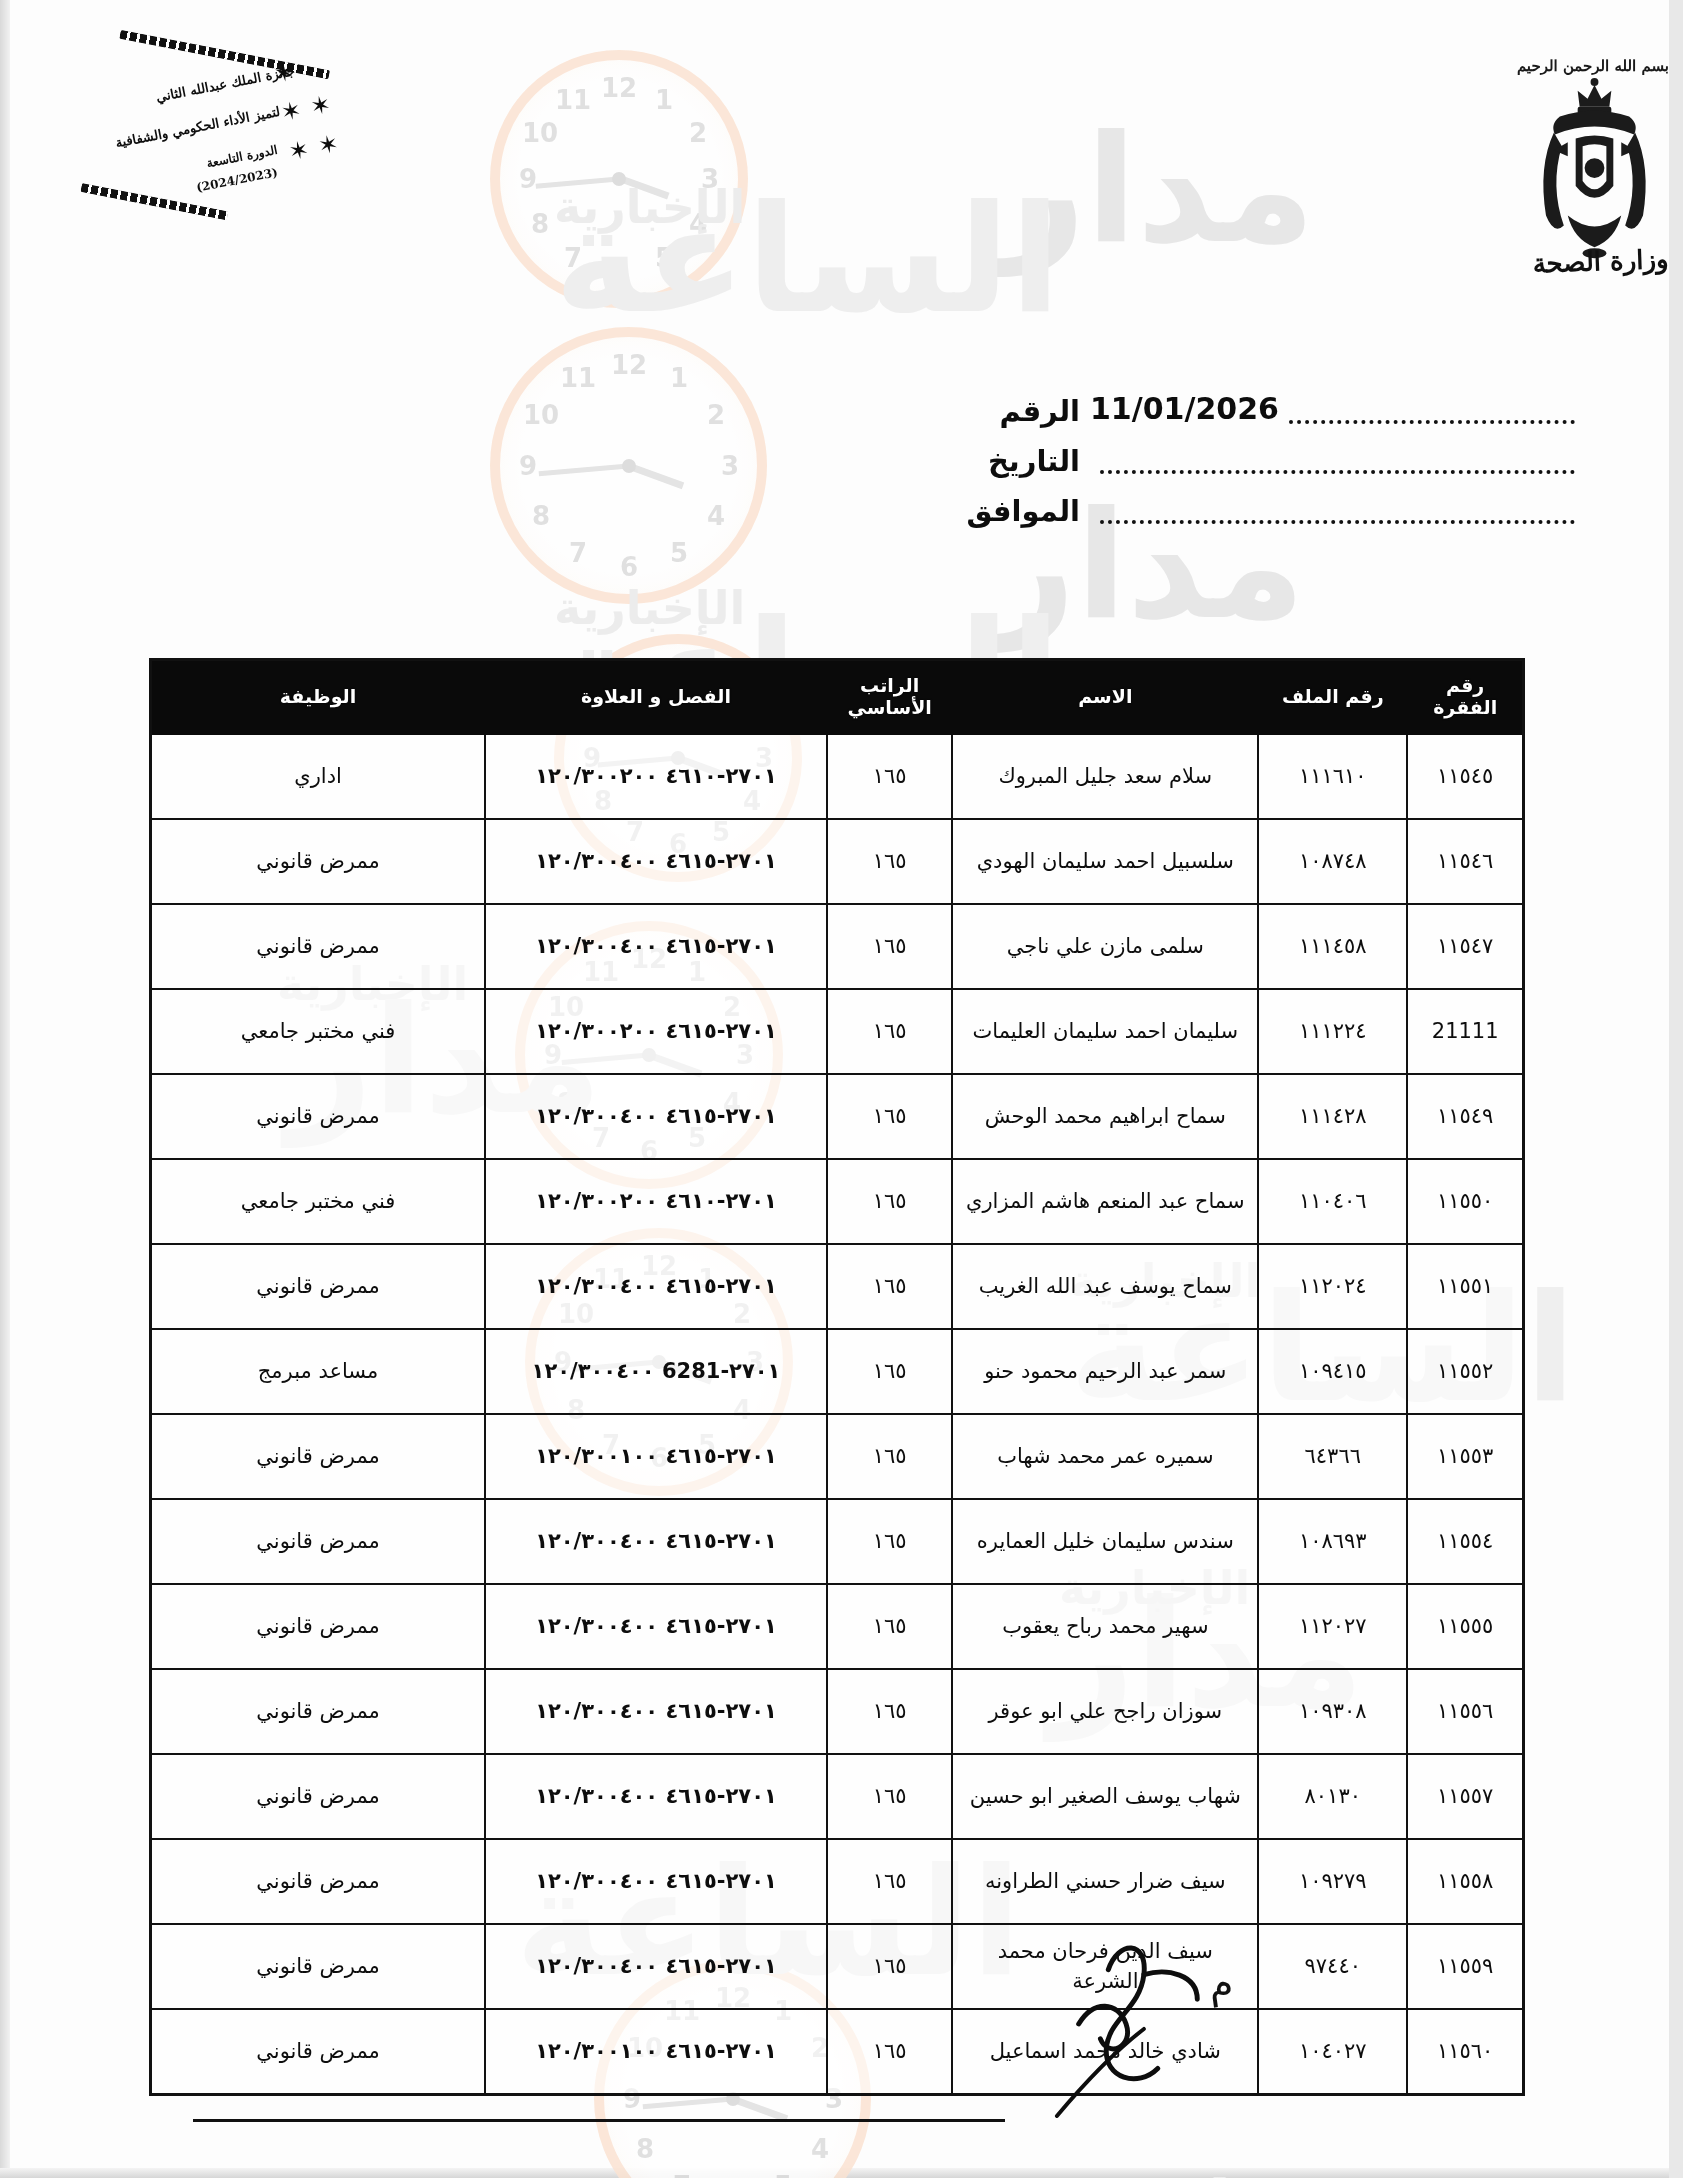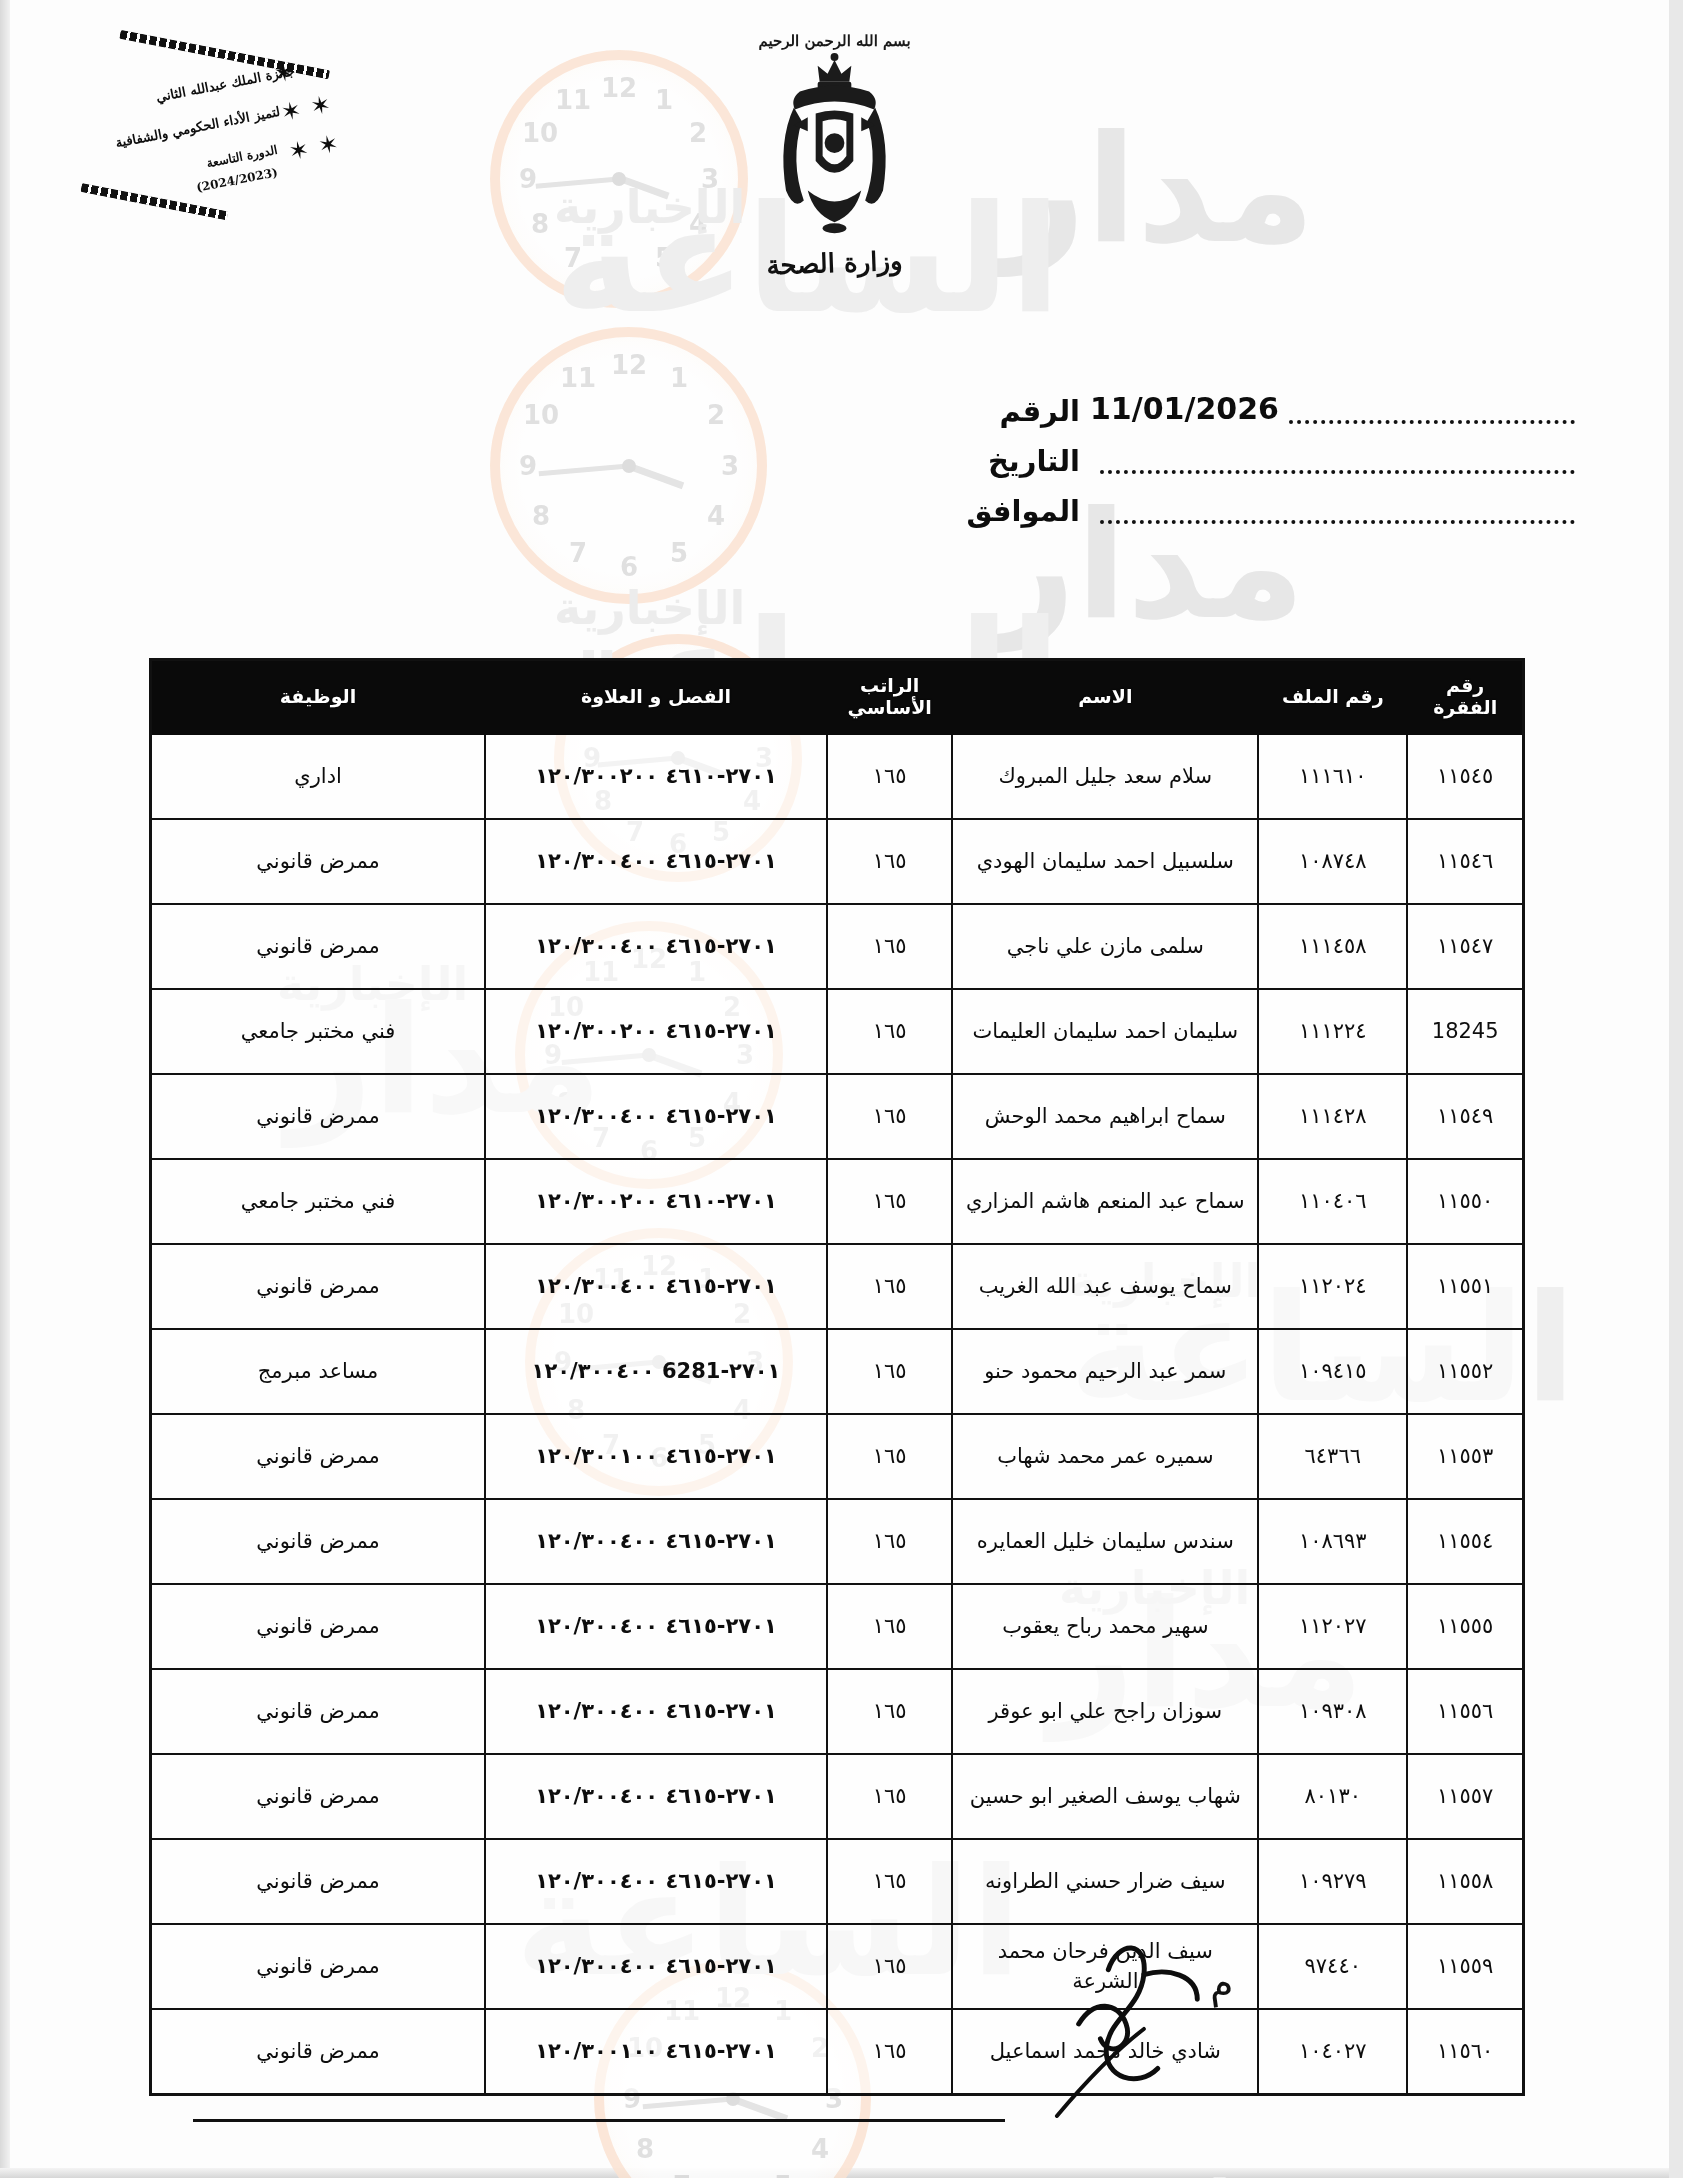--- a/index.html
+++ b/index.html
@@ -71,21 +71,21 @@
     position:absolute;right:34px;color:#0f0f0f;font-weight:bold;
     font-size:13px;white-space:nowrap;
     font-family:"DejaVu Serif","Liberation Serif",serif;
   }
   .star{
     position:absolute;width:22px;height:22px;color:#0d0d0d;font-size:24px;
     line-height:20px;text-align:center;
   }
 
   .emblem-wrap{
-    position:absolute;left:0;right:0;top:32px;text-align:center;z-index:3;
+    position:absolute;left:0;right:0;top:57px;z-index:3;
   }
   .emblem{
     width:149px;height:198px;display:inline-block;position:relative;
   }
   .ministry-name{
     margin-top:-6px;
     font-family:"DejaVu Serif","Liberation Serif",serif;
     font-size:26px;font-weight:bold;color:#111;
     transform:rotate(-2deg);
   }
@@ -404,21 +404,21 @@
           </tr>
           <tr>
             <td class="c-para">١١٥٤٧</td>
             <td class="c-file">١١١٤٥٨</td>
             <td class="c-name name-cell">سلمى مازن علي ناجي</td>
             <td class="c-salary">١٦٥</td>
             <td class="c-grade grade-cell">٢٧٠١-٤٦١٥ ١٢٠/٣٠٠٤٠٠</td>
             <td class="c-job job-cell">ممرض قانوني</td>
           </tr>
           <tr>
-            <td class="c-para">18245</td>
+            <td class="c-para">21111</td>
             <td class="c-file">١١١٢٢٤</td>
             <td class="c-name name-cell">سليمان احمد سليمان العليمات</td>
             <td class="c-salary">١٦٥</td>
             <td class="c-grade grade-cell">٢٧٠١-٤٦١٥ ١٢٠/٣٠٠٢٠٠</td>
             <td class="c-job job-cell">فني مختبر جامعي</td>
           </tr>
           <tr>
             <td class="c-para">١١٥٤٩</td>
             <td class="c-file">١١١٤٢٨</td>
             <td class="c-name name-cell">سماح ابراهيم محمد الوحش</td>

